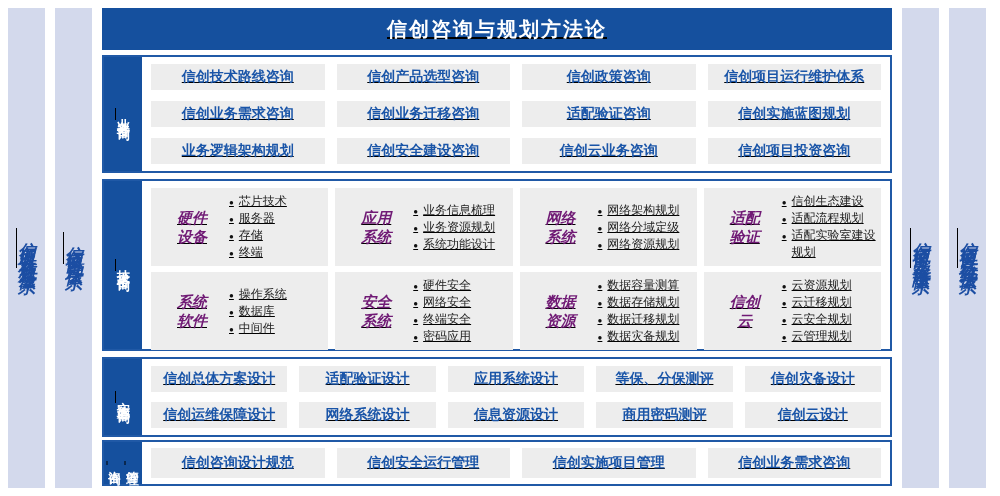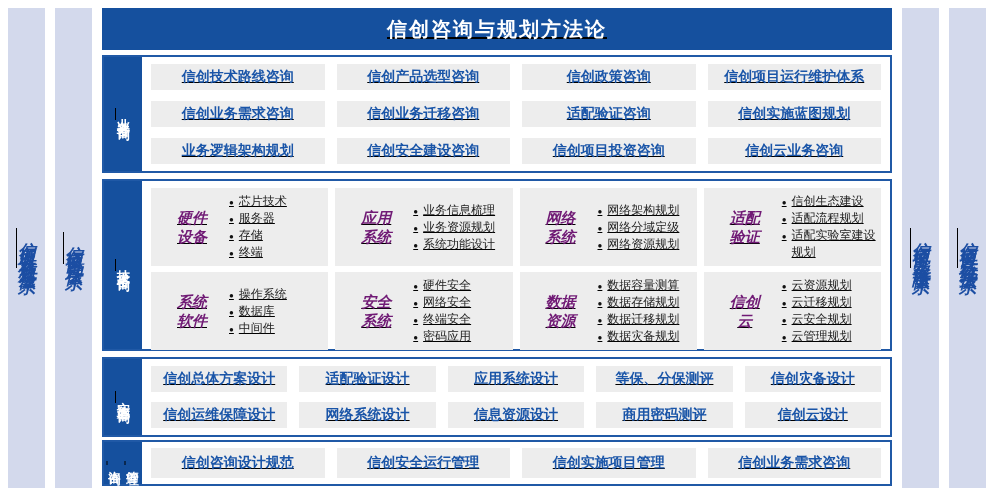--- a/index.html
+++ b/index.html
@@ -119,22 +119,22 @@
             </div>
             <div class="chip-row">
               <div class="chip">信创业务需求咨询</div>
               <div class="chip">信创业务迁移咨询</div>
               <div class="chip">适配验证咨询</div>
               <div class="chip">信创实施蓝图规划</div>
             </div>
             <div class="chip-row">
               <div class="chip">业务逻辑架构规划</div>
               <div class="chip">信创安全建设咨询</div>
+              <div class="chip">信创云业务咨询</div>
               <div class="chip">信创项目投资咨询</div>
-              <div class="chip">信创云业务咨询</div>
             </div>
           </div>
         </div>
         <div class="section sec-technical">
           <div class="sec-label">
             <span class="vtext">技术咨询</span>
           </div>
           <div class="sec-content">
             <div class="card-row">
               <div class="card">

